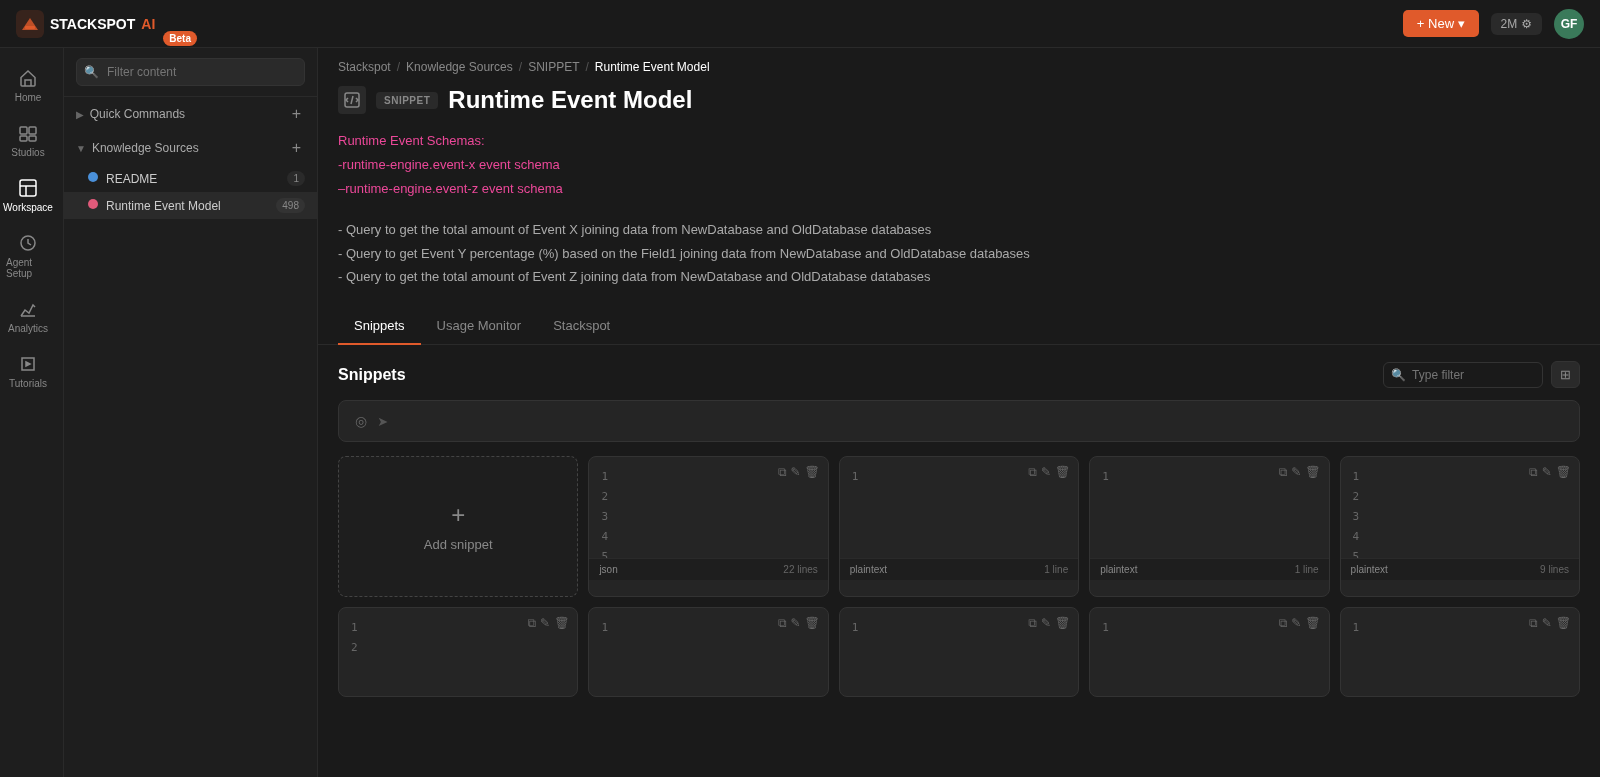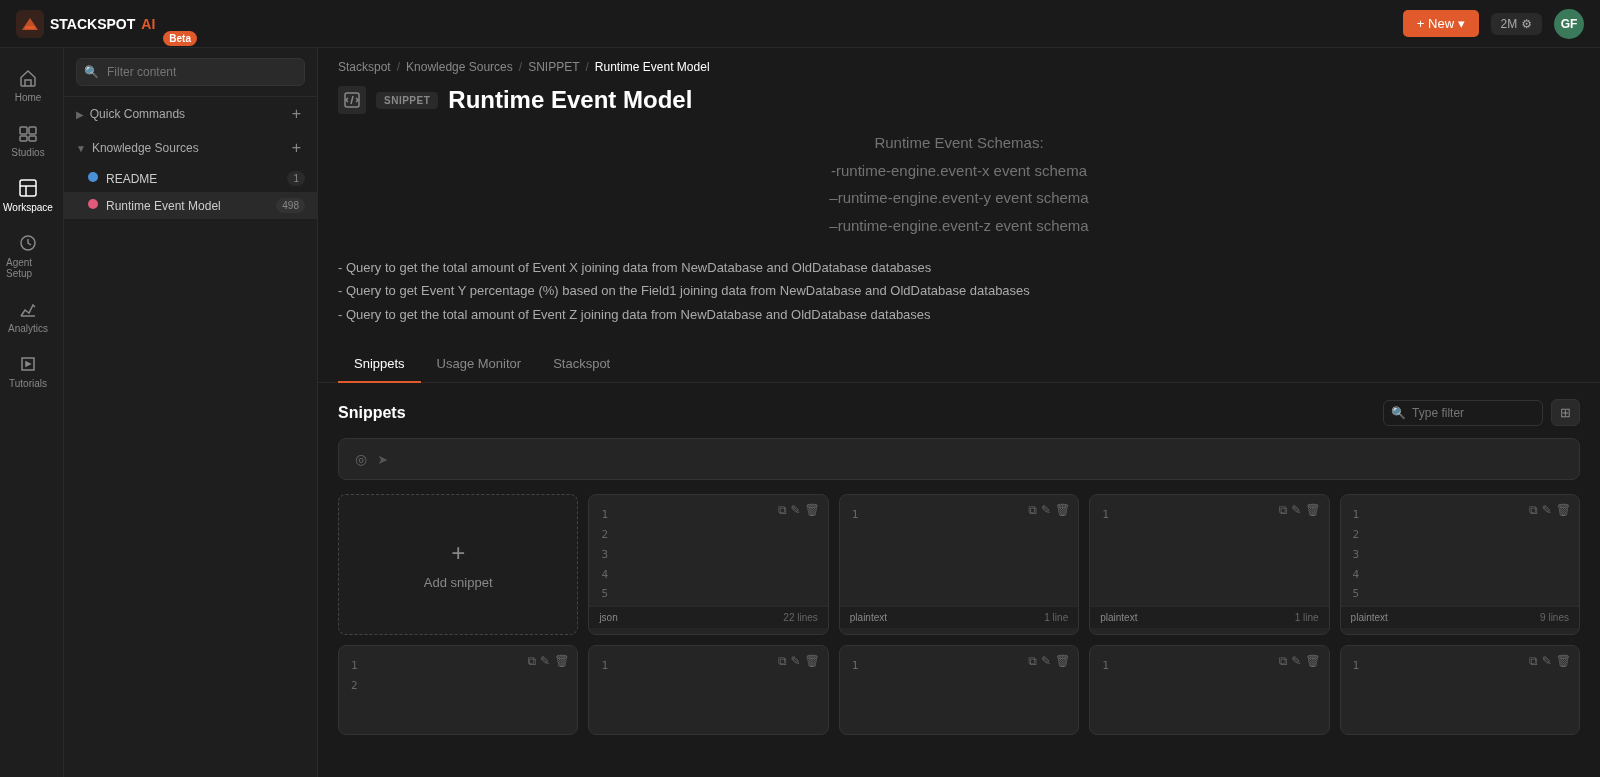--- a/index.html
+++ b/index.html
@@ -54,21 +54,21 @@
     .breadcrumb-sep { color: #555; }
     .breadcrumb-link { color: #888; cursor: pointer; }
     .breadcrumb-current { color: #fff; font-weight: 500; }
 
     .content-header { padding: 0 20px 16px 20px; flex-shrink: 0; }
     .title-row { display: flex; align-items: center; gap: 10px; margin-bottom: 12px; }
     .snippet-icon { width: 28px; height: 28px; background: #2a2a2a; border-radius: 4px; display: flex; align-items: center; justify-content: center; color: #888; font-size: 10px; flex-shrink: 0; }
     .snippet-tag { background: #2a2a2a; color: #888; font-size: 10px; padding: 3px 8px; border-radius: 4px; font-weight: 600; letter-spacing: 0.5px; }
     .page-title { color: #fff; font-size: 24px; font-weight: 700; }
 
-    .description { color: #737373; font-size: 15px; line-height: 1.7; padding: 4px 0; text-align: center; }
+    .description { color: #ec4899; font-size: 13px; line-height: 1.7; padding: 4px 0; }
     .description p { margin-bottom: 2px; }
 
     .sql-examples { margin-top: 12px; color: #aaa; font-size: 13px; line-height: 1.8; }
 
     
     .tabs { display: flex; gap: 0; border-bottom: 1px solid #2a2a2a; padding: 0 20px; flex-shrink: 0; margin-top: 4px; }
     .tab { padding: 10px 16px; cursor: pointer; color: #888; font-size: 13px; border-bottom: 2px solid transparent; margin-bottom: -1px; }
     .tab.active { color: #fff; border-bottom-color: #e05a2b; }
 
     
@@ -89,21 +89,21 @@
 
     
     .snippet-grid { display: grid; grid-template-columns: repeat(5, 1fr); gap: 10px; }
     .snippet-card { background: #252525; border: 1px solid #333; border-radius: 8px; overflow: hidden; cursor: pointer; position: relative; min-height: 140px; }
     .add-snippet-card { display: flex; flex-direction: column; align-items: center; justify-content: center; gap: 8px; color: #888; font-size: 13px; border: 1px dashed #444; background: #1e1e1e; cursor: pointer; border-radius: 8px; min-height: 140px; }
     .plus-icon { font-size: 24px; color: #888; }
     .card-actions { position: absolute; top: 8px; right: 8px; display: flex; gap: 4px; }
     .card-action { color: #666; cursor: pointer; font-size: 12px; }
     .code-lines { padding: 10px 12px; font-family: monospace; font-size: 11px; color: #666; line-height: 1.8; }
     .line-num { display: block; }
-    .card-footer { position: absolute; bottom: 6px; left: 0; right: 0; display: flex; align-items: center; justify-content: space-between; padding: 5px 10px; background: #1e1e1e; border-top: 1px solid #2a2a2a; }
+    .card-footer { position: absolute; bottom: 16px; left: 0; right: 0; display: flex; align-items: center; justify-content: space-between; padding: 5px 10px; background: #1e1e1e; border-top: 1px solid #2a2a2a; }
     .card-type { color: #888; font-size: 10px; }
     .card-lines { color: #666; font-size: 10px; }
 
     
     .snippet-grid-row2 { display: grid; grid-template-columns: repeat(5, 1fr); gap: 10px; margin-top: 10px; }
     .snippet-card-sm { background: #252525; border: 1px solid #333; border-radius: 8px; overflow: hidden; cursor: pointer; position: relative; min-height: 90px; }
   </style>
 </head>
 <body>
 
@@ -247,21 +247,20 @@
             <rect x="1" y="1" width="14" height="14" rx="2"></rect>
             <path d="M4 6l-2 2 2 2M12 6l2 2-2 2M9 4l-2 8"></path>
           </svg>
         </div>
         <span class="snippet-tag">SNIPPET</span>
         <h1 class="page-title">Runtime Event Model</h1>
       </div>
       <div class="description">
         <p>Runtime Event Schemas:</p>
         <p>-runtime-engine.event-x event schema</p>
-        <p>–runtime-engine.event-y event schema</p>
         <p>–runtime-engine.event-z event schema</p>
       </div>
       <div class="sql-examples">
         <p>- Query to get the total amount of Event X joining data from NewDatabase and OldDatabase databases</p>
         <p>- Query to get Event Y percentage (%) based on the Field1 joining data from NewDatabase and OldDatabase databases</p>
         <p>- Query to get the total amount of Event Z joining data from NewDatabase and OldDatabase databases</p>
       </div>
     </div>
 
     <div class="tabs">

